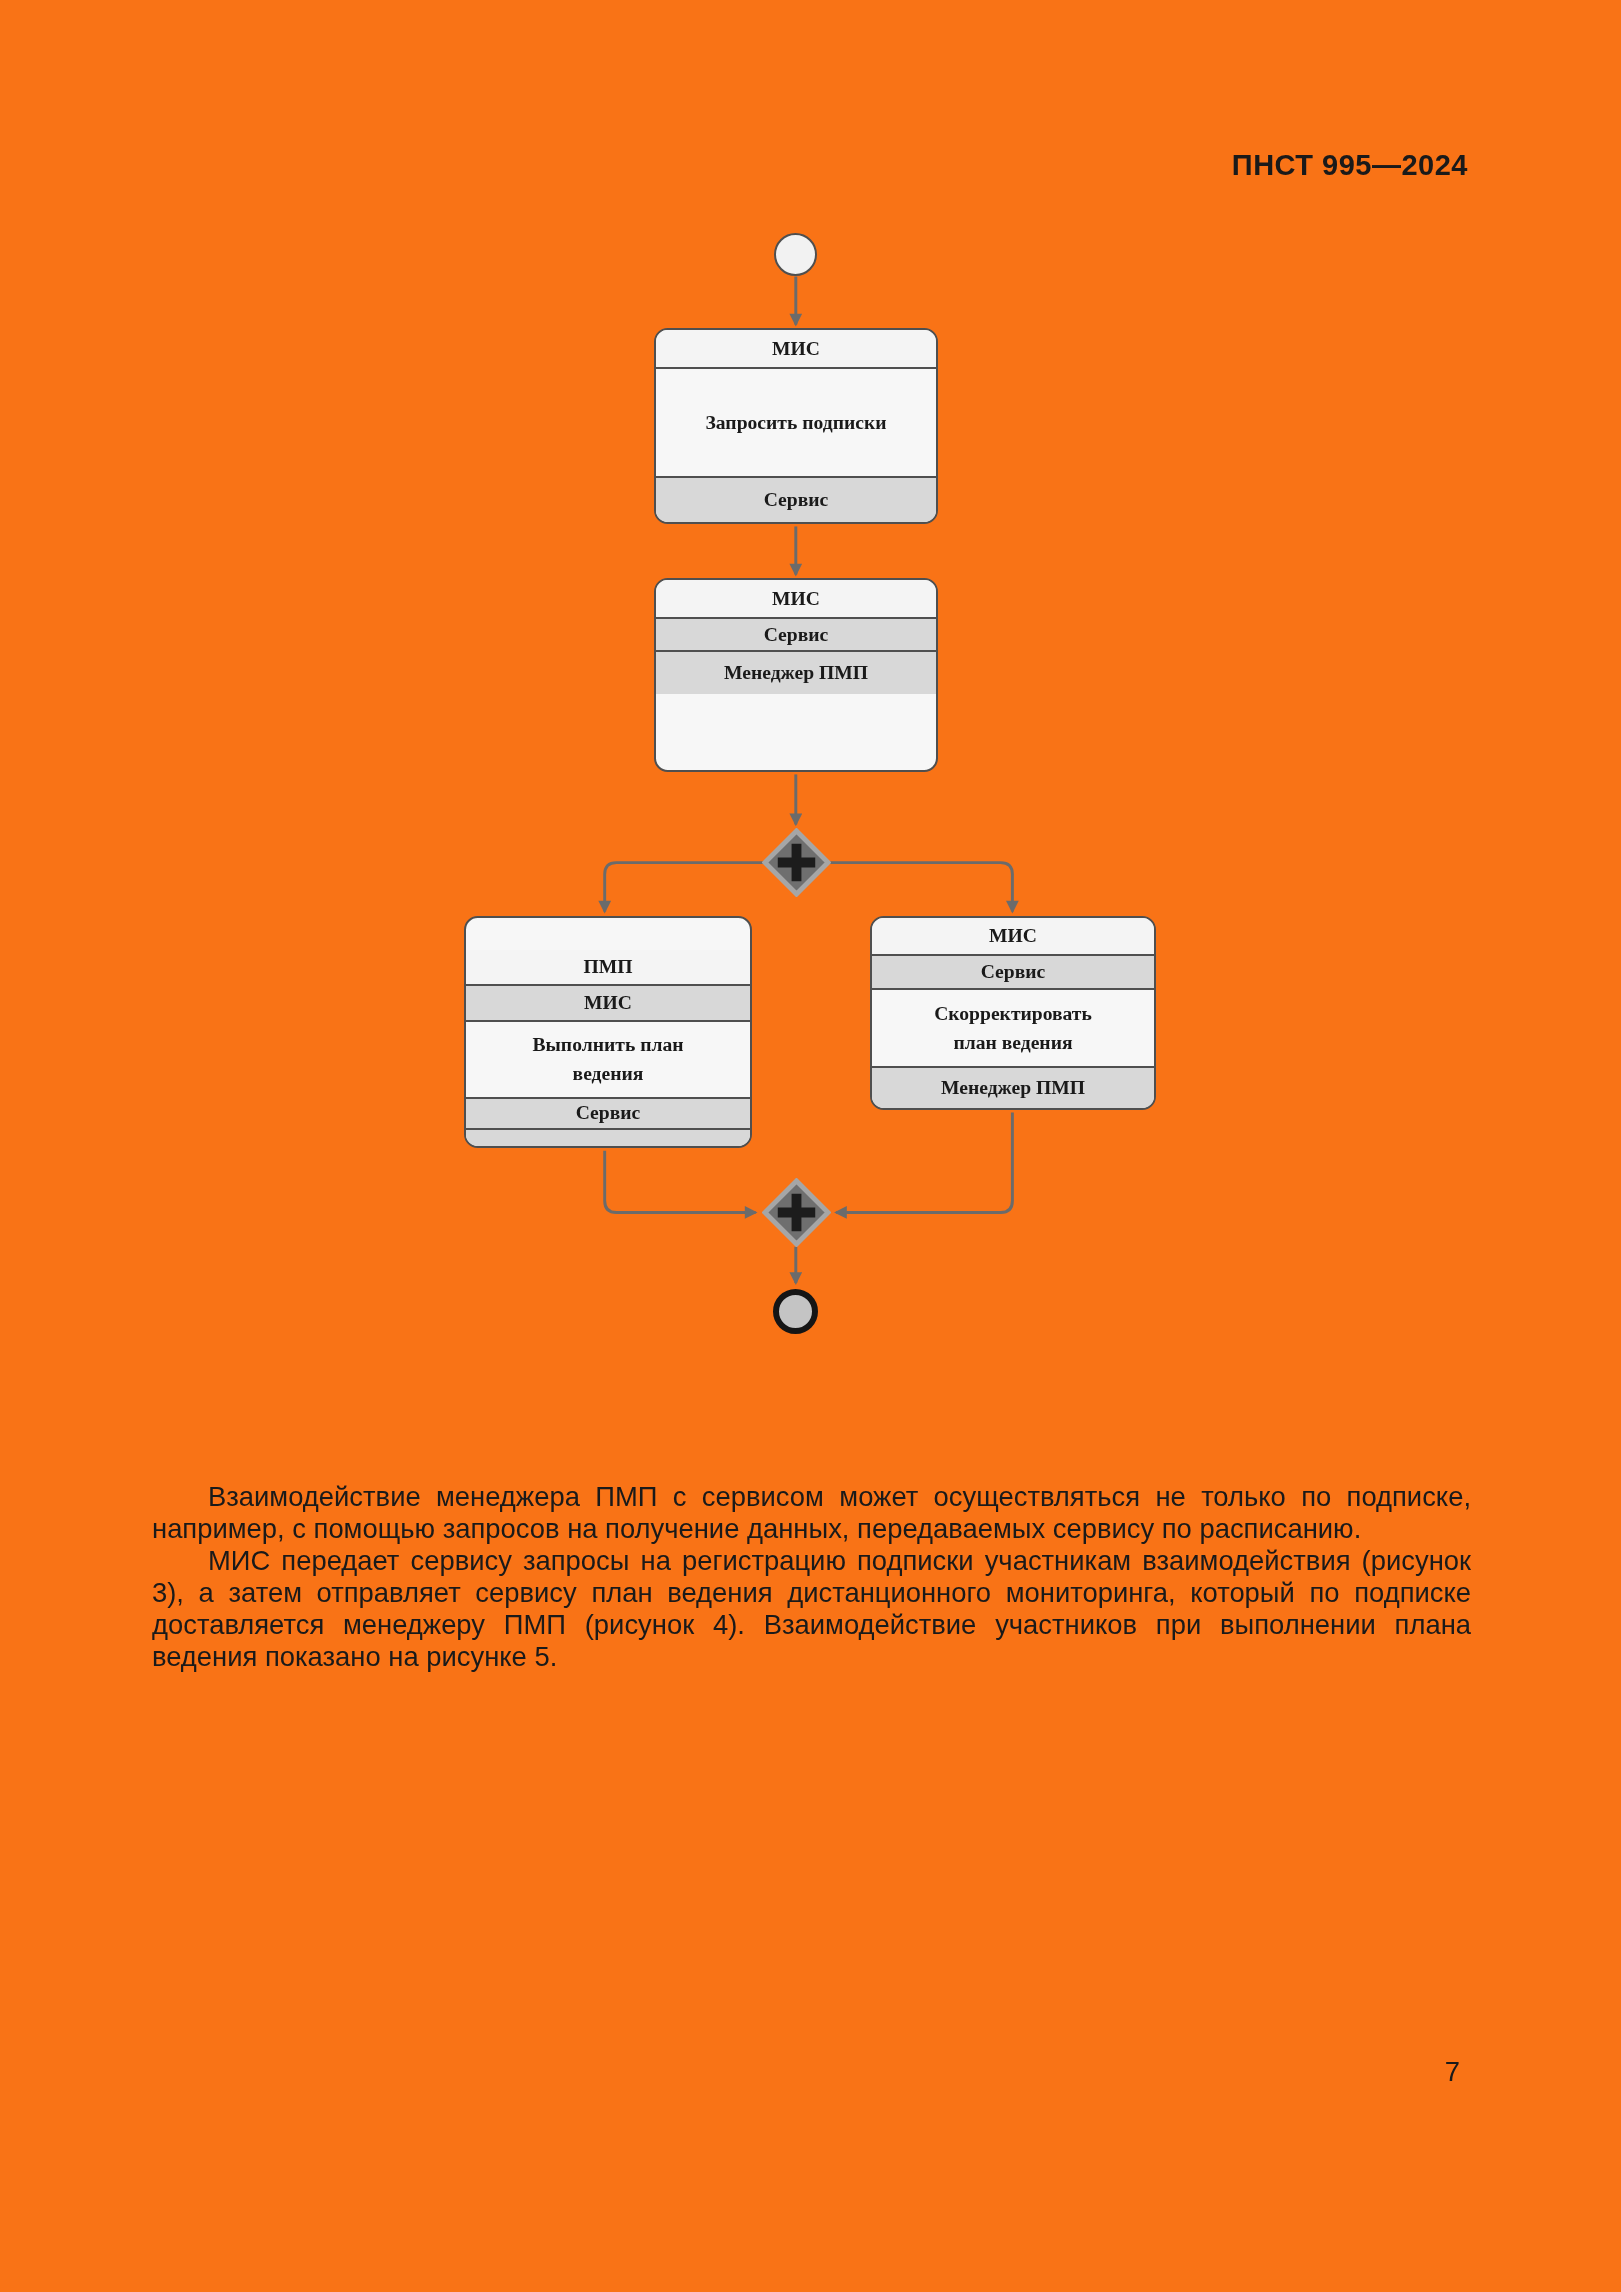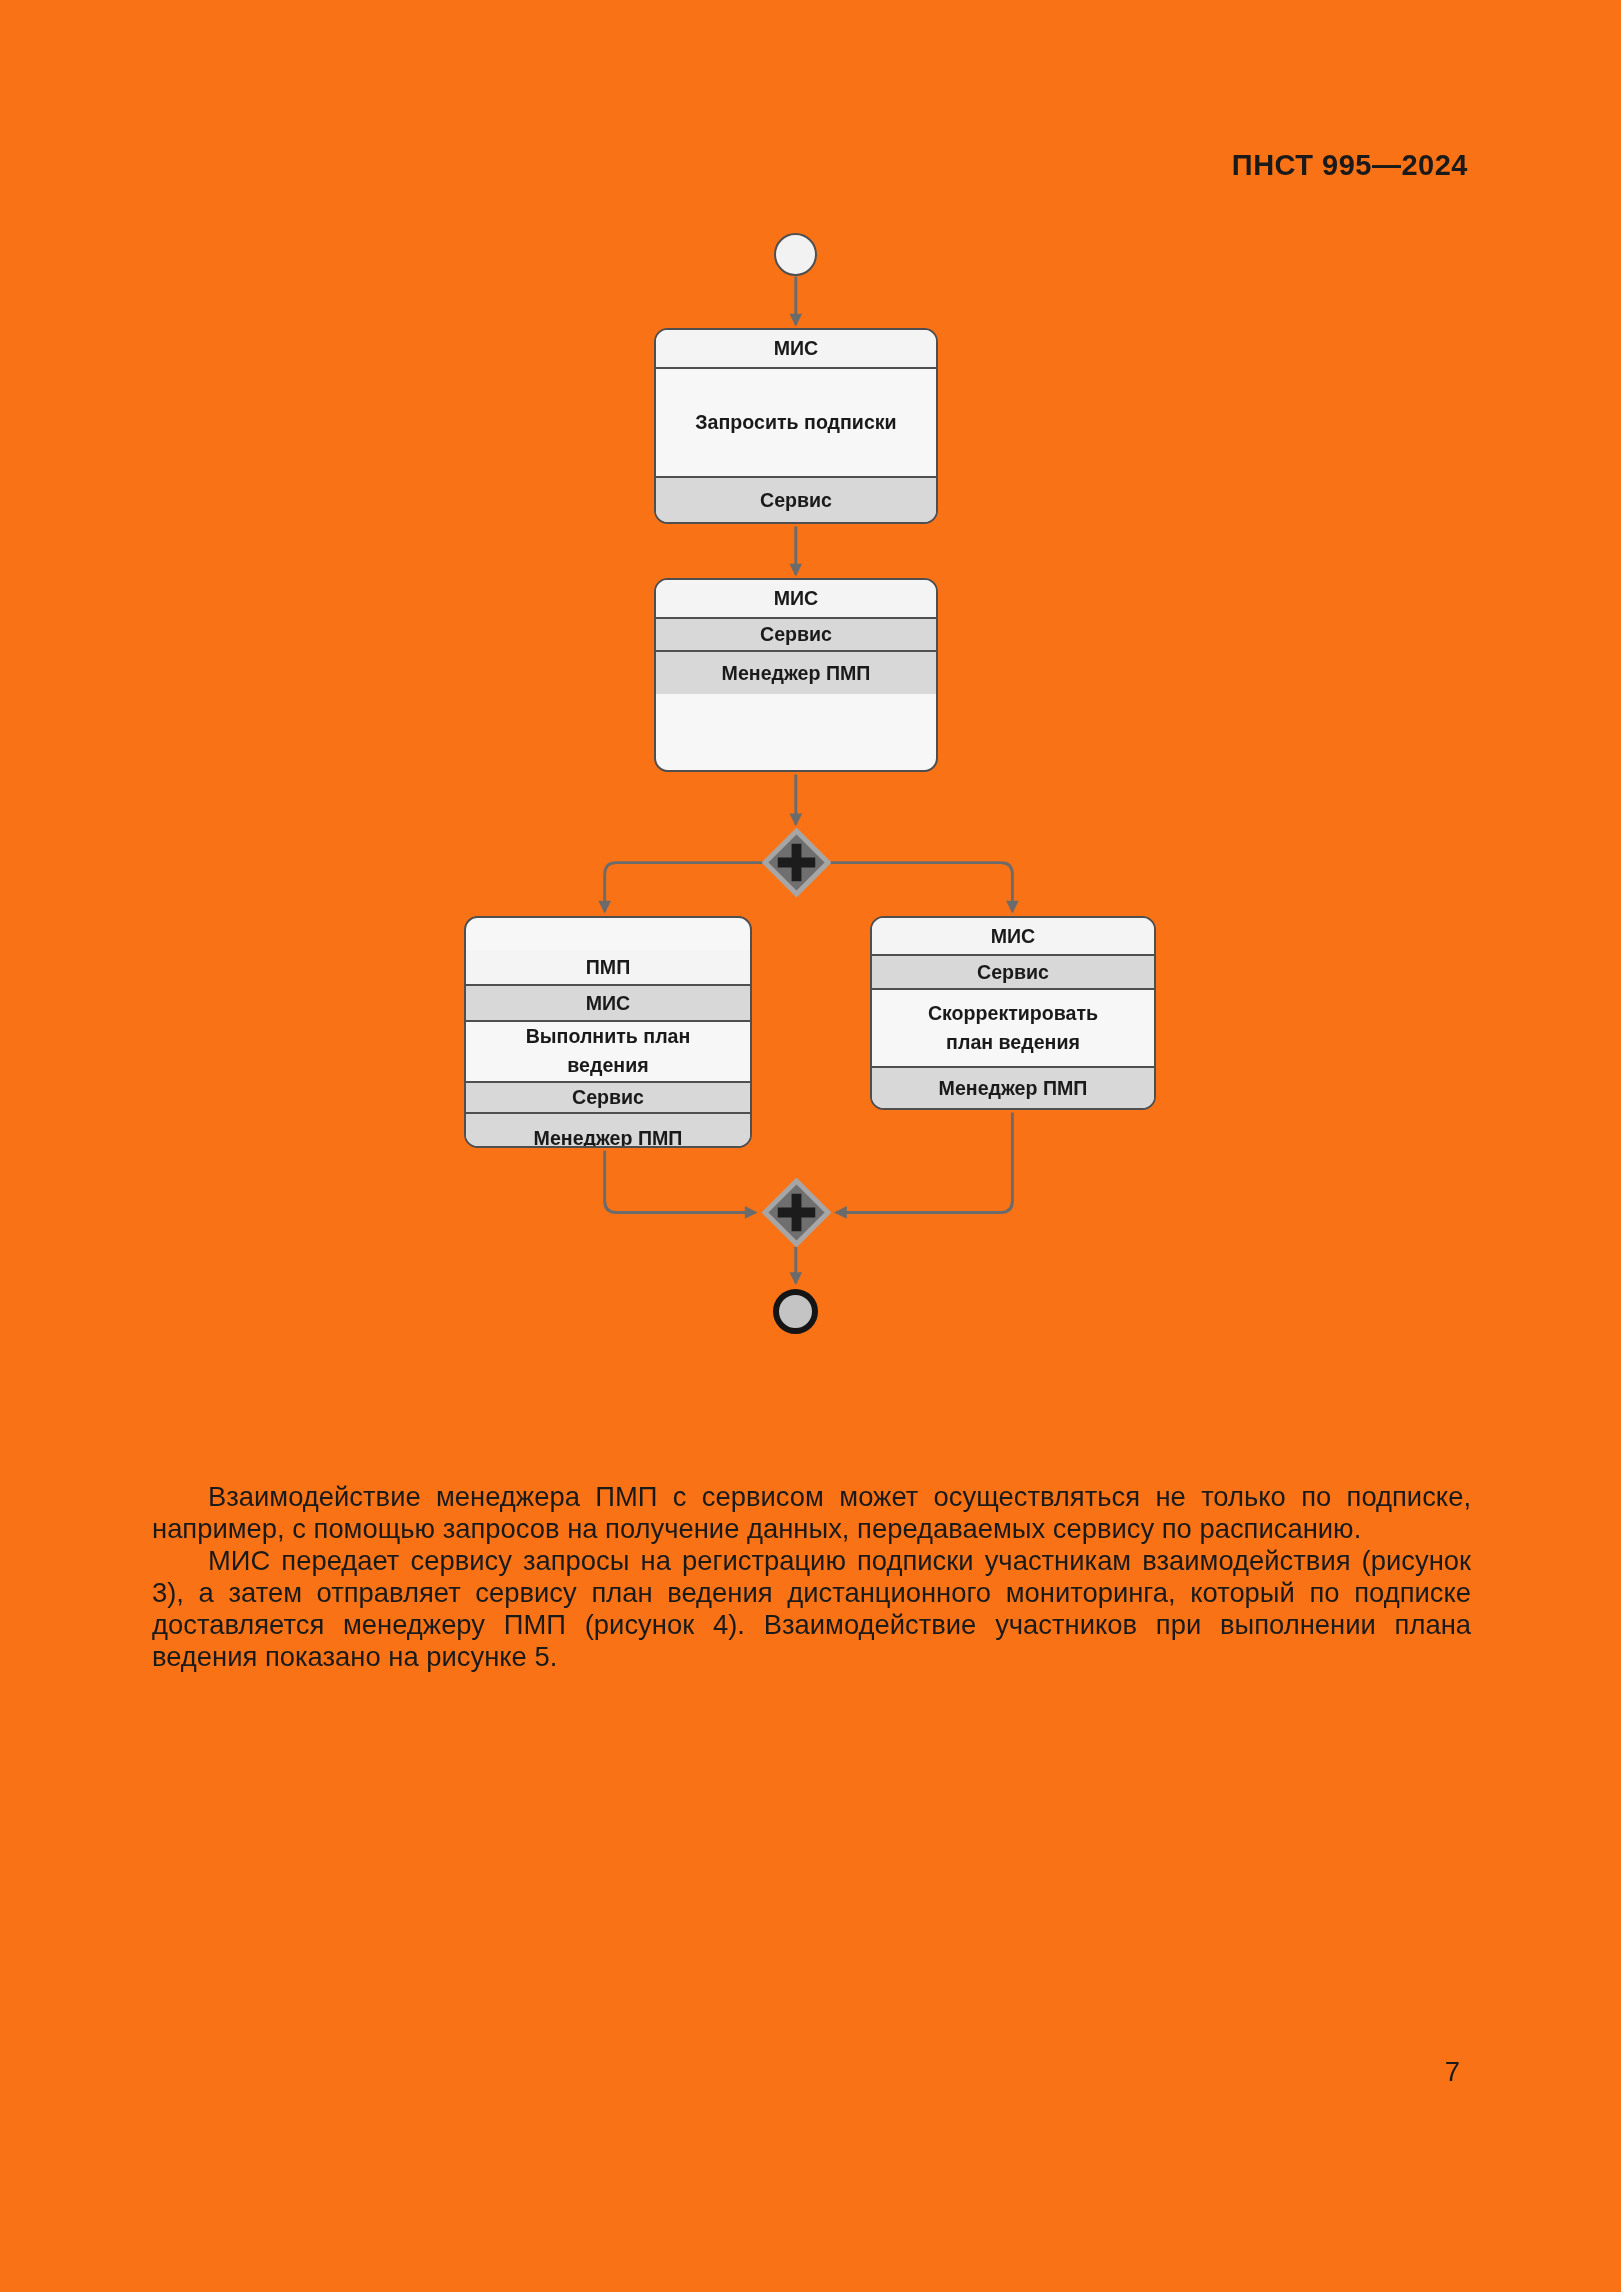--- a/index.html
+++ b/index.html
@@ -11,21 +11,21 @@
     position: relative;
   }
   .page { position: relative; width: 1621px; height: 2293px; background: #f97316; overflow: hidden; }
 
   .doc-header {
     position: absolute; top: 149px; right: 153px;
     font-size: 29px; font-weight: bold; letter-spacing: 0.5px;
   }
 
   
-  .diagram { position: absolute; left: 0; top: 0; width: 1621px; height: 1392px; }
+  .diagram { position: absolute; left: 0; top: 0; width: 1621px; height: 1392px; font-family: Liberation Serif, serif; }
   .connectors { position: absolute; left: 0; top: 0; width: 1621px; height: 1392px; pointer-events: none; }
 
   .event-start {
     position: absolute; left: 774px; top: 233px;
     width: 43px; height: 43px; border-radius: 50%;
     background: #f2f2f2; border: 2px solid #4f4f4f;
   }
   .event-end {
     position: absolute; left: 773px; top: 1289px;
     width: 45px; height: 45px; border-radius: 50%;
@@ -47,21 +47,21 @@
   .task .band:first-child { border-top: none; }
   .band.light { background: #f4f4f4; }
   .band.gray  { background: #d8d8d8; }
   .task .task-name {
     flex: 1 1 auto;
     display: flex; align-items: center; justify-content: center;
     text-align: center;
     font-size: 19.6px; font-weight: bold;
     background: #f7f7f7;
     border-top: 2px solid #4f4f4f;
-    padding: 0 39px; line-height: 1.5;
+    padding: 8px 39px; line-height: 1.5;
   }
 
   #task1 { left: 654px; top: 328px;  width: 284px; height: 196px; }
   #task1 .b1 { height: 37px; }
   #task1 .b2 { height: 46px; }
 
   #task2 { left: 654px; top: 578px;  width: 284px; height: 194px; }
   #task2 .b1 { height: 37px; }
   #task2 .b2 { height: 33px; }
   #task2 .b3 { height: 44px; }

